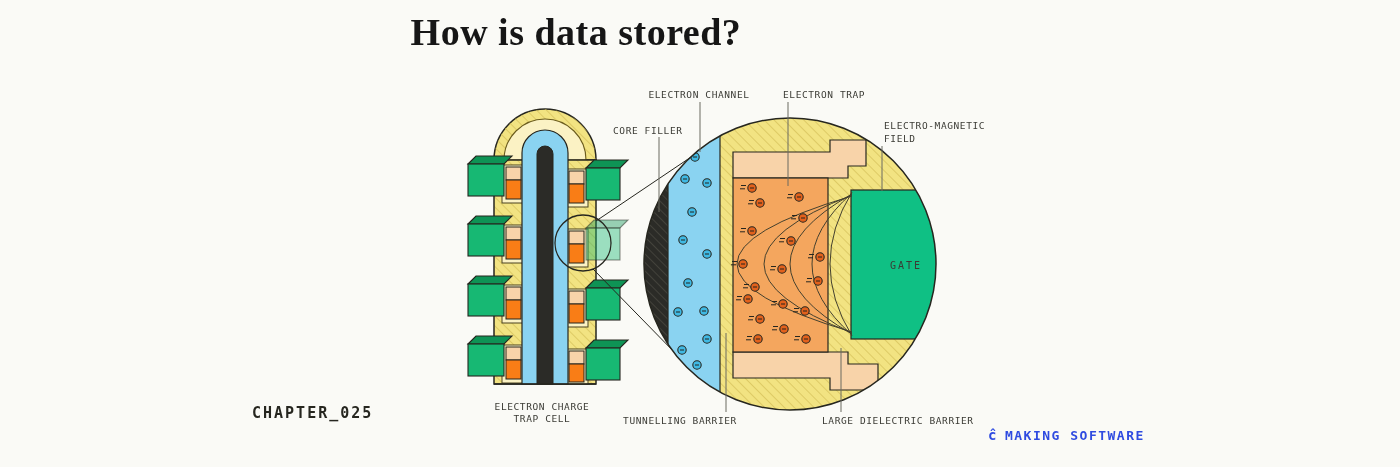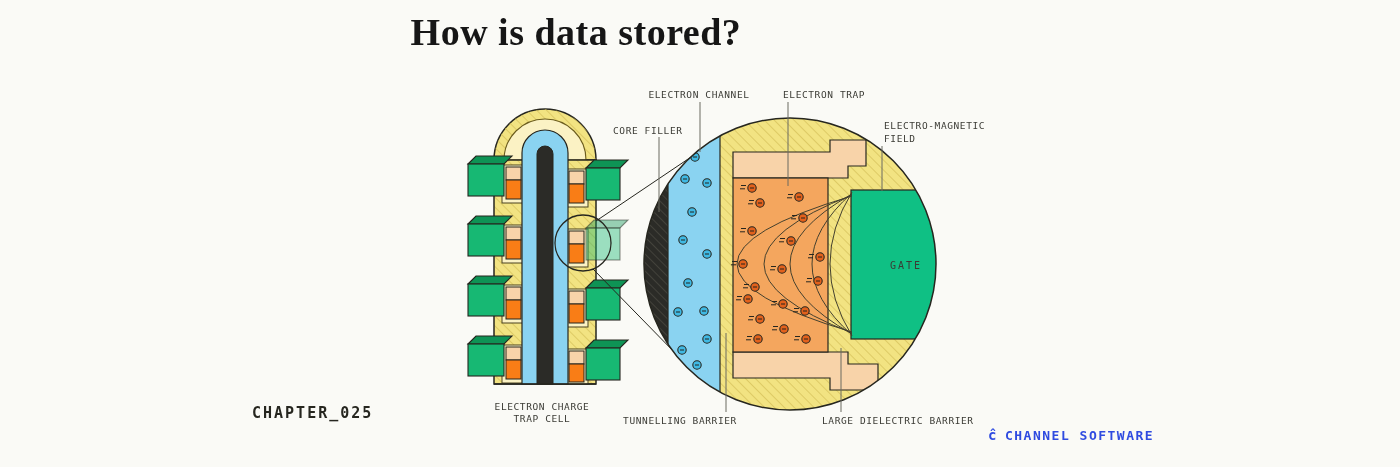--- a/index.html
+++ b/index.html
@@ -215,16 +215,16 @@
     <g>
       <text class="lbl" x="542" y="410" text-anchor="middle">ELECTRON CHARGE</text>
       <text class="lbl" x="542" y="422" text-anchor="middle">TRAP CELL</text>
     </g>
   </svg>
 
   <div class="chapter">CHAPTER_025</div>
 
   <div class="brand">
     <span class="glyph">ĉ</span>
-    <span>CHANNEL SOFTWARE</span>
+    <span>MAKING SOFTWARE</span>
   </div>
 
 </div>
 
 </body></html>

